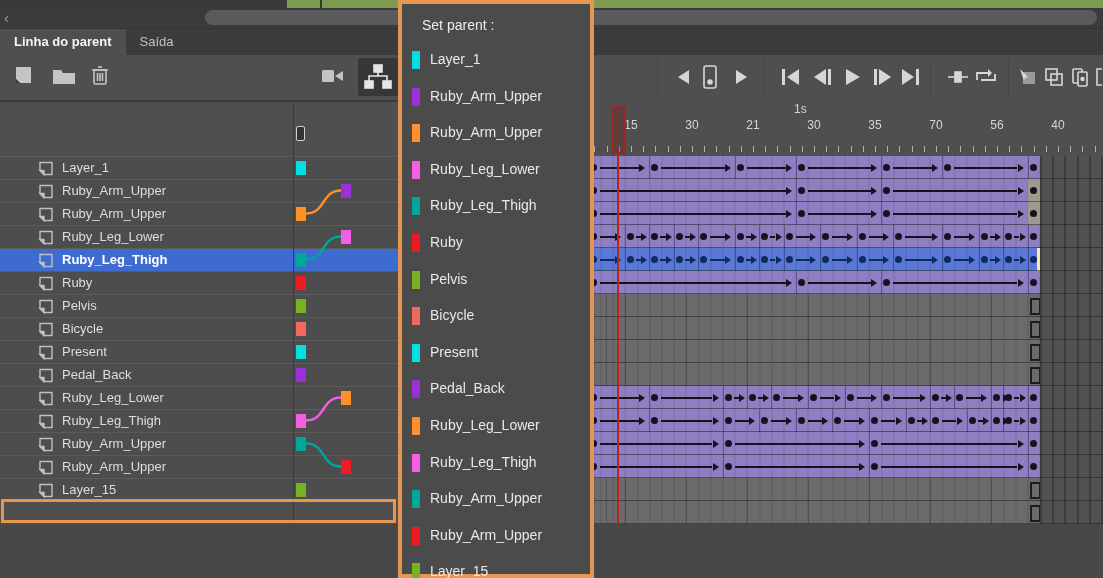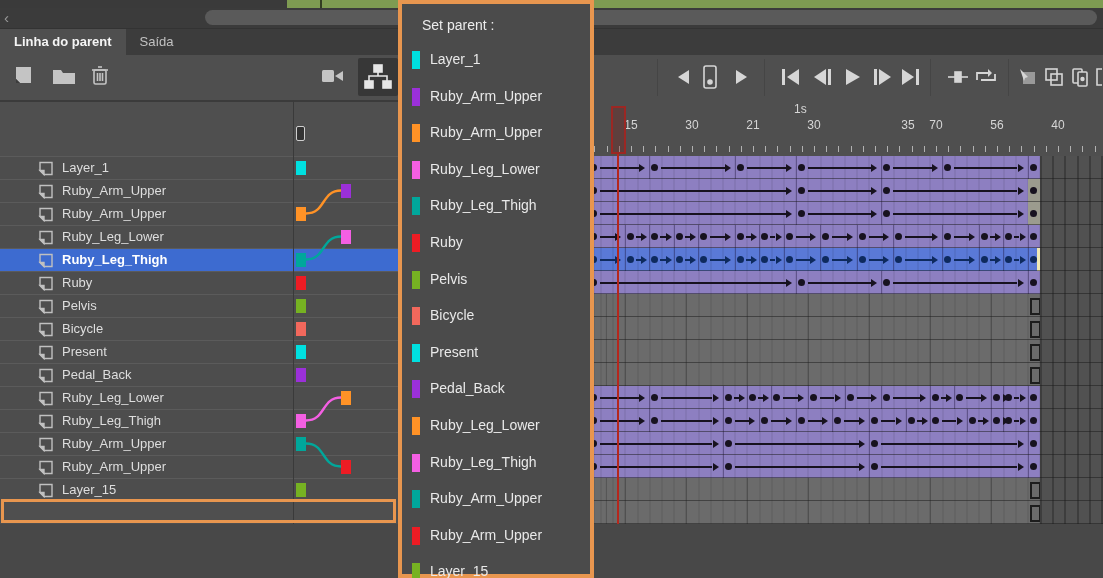--- a/index.html
+++ b/index.html
@@ -195,21 +195,21 @@
     </div>
   </div>
 
   <div class="abs" id="col-glyph"></div>
   <div class="abs" id="ruler">
     <div id="sec-label" style="left:200px">1s</div>
   <div class="ruler-num" style="left: 37px;">15</div>
       <div class="ruler-num" style="left: 98px;">30</div>
       <div class="ruler-num" style="left: 159px;">21</div>
       <div class="ruler-num" style="left: 220px;">30</div>
-      <div class="ruler-num" style="left: 281px; margin-left: 33px;">35</div>
+      <div class="ruler-num" style="left: 281px;">35</div>
       <div class="ruler-num" style="left: 342px;">70</div>
       <div class="ruler-num" style="left: 403px;">56</div>
       <div class="ruler-num" style="left: 464px;">40</div>
       <div class="ruler-tick" style="left: 0.4px;"></div>
       <div class="ruler-tick" style="left: 12.6px;"></div>
       <div class="ruler-tick" style="left: 24.8px;"></div>
       <div class="ruler-tick" style="left: 37px;"></div>
       <div class="ruler-tick" style="left: 49.2px;"></div>
       <div class="ruler-tick" style="left: 61.4px;"></div>
       <div class="ruler-tick" style="left: 73.6px;"></div>

